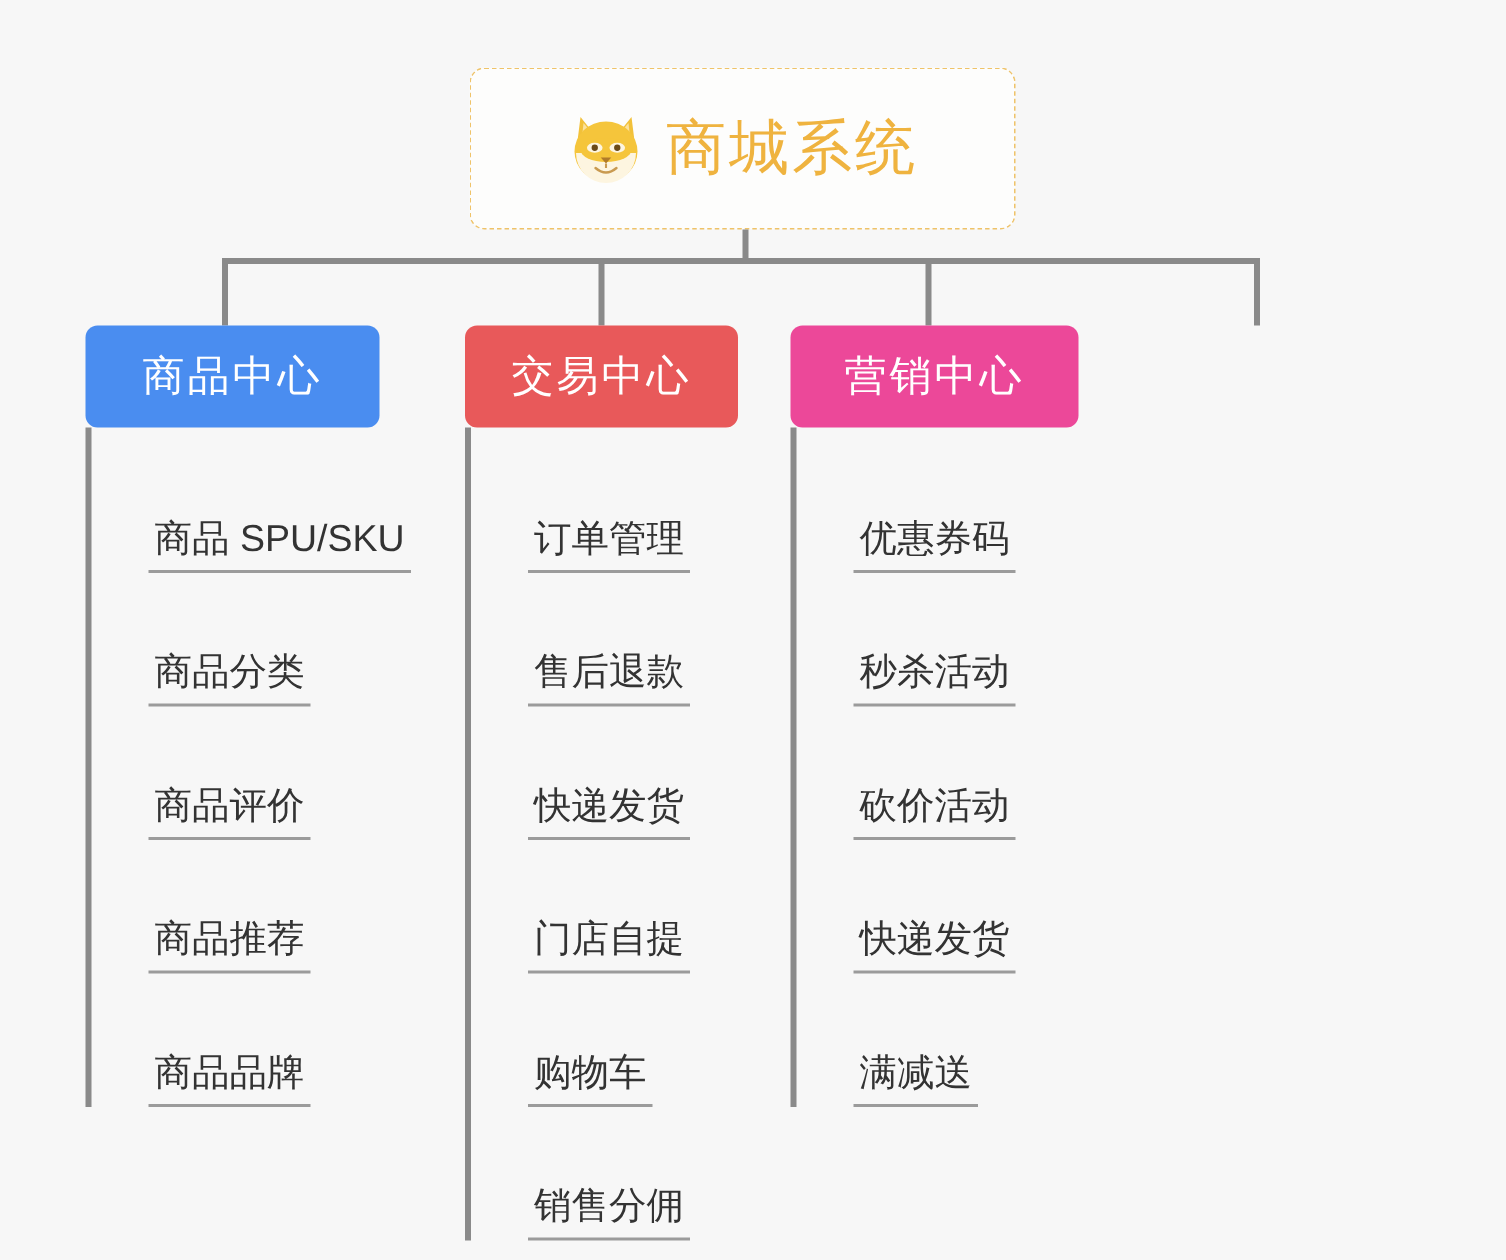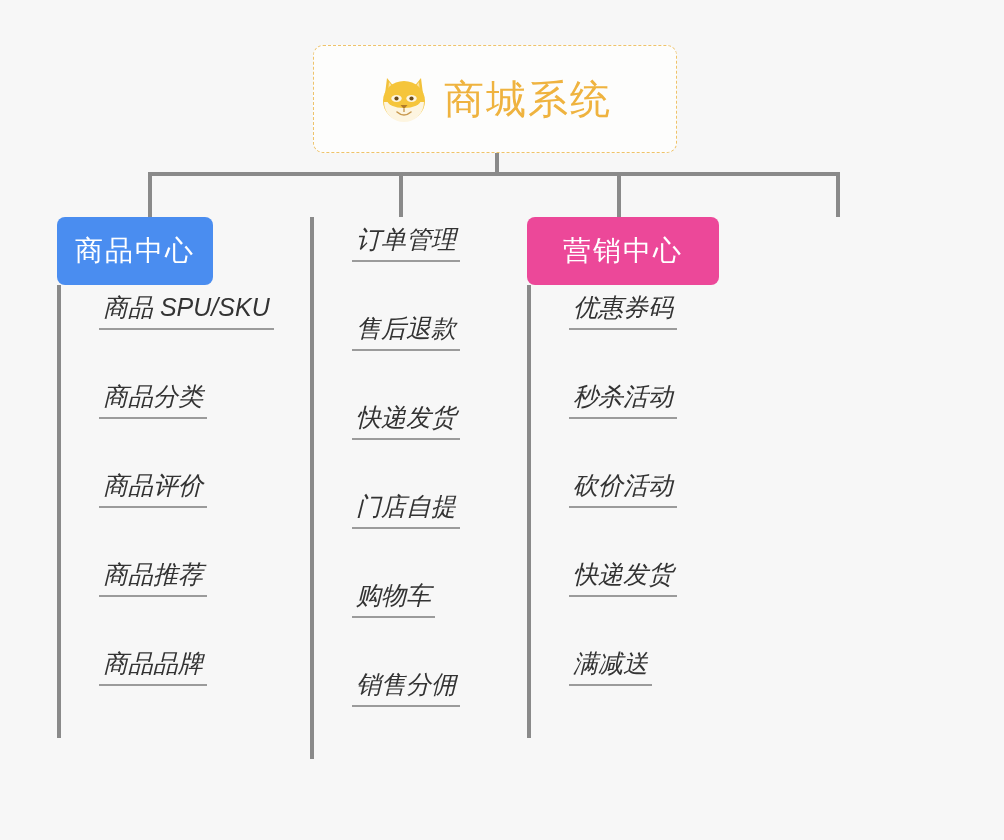--- a/index.html
+++ b/index.html
@@ -78,23 +78,22 @@
     white-space: nowrap;
   }
   .leaf-list {
     position: relative;
     border-left: 4px solid #8a8a8a;
     padding-top: 8px;
   }
   .leaf {
     height: 89px;
     display: flex;
-    align-items: flex-start;
+    align-items: flex-end;
     box-sizing: border-box;
-    font-style: italic;
   }
   .leaf-label {
     display: inline-block;
     margin-left: 38px;
     padding: 0 4px 6px 4px;
     border-bottom: 2px solid #9b9b9b;
     font-size: 25px;
     color: #333333;
     line-height: 1.15;
     white-space: nowrap;
@@ -130,21 +129,21 @@
   <div class="conn conn-v" style="left:495px; top:141px; height:23px;"></div>
 
   <div class="conn conn-h" style="left:148px; top:160px; width:692px;"></div>
 
   <div class="conn conn-v" style="left:148px; top:160px; height:45px;"></div>
   <div class="conn conn-v" style="left:399px; top:160px; height:45px;"></div>
   <div class="conn conn-v" style="left:617px; top:160px; height:45px;"></div>
   <div class="conn conn-v" style="left:836px; top:160px; height:45px;"></div>
 
   <div class="column" style="left:57px; width:186px;">
-    <div class="cat-header" style="background:#4a8df0; width:156px;">
+    <div class="cat-header" style="background:#4a8df0; width:196px;">
       <span>商品中心</span>
     </div>
     <div class="leaf-list">
       <div class="leaf">
           <span class="leaf-label">商品 SPU/SKU</span>
         </div>
       <div class="leaf">
           <span class="leaf-label">商品分类</span>
         </div>
       <div class="leaf">
@@ -153,20 +152,23 @@
       <div class="leaf">
           <span class="leaf-label">商品推荐</span>
         </div>
       <div class="leaf">
           <span class="leaf-label">商品品牌</span>
         </div>
     </div>
   </div>
 
   <div class="column" style="left:310px; width:182px;">
+    <div class="cat-header" style="background:#e8595a; width:182px;">
+      <span>交易中心</span>
+    </div>
     <div class="leaf-list">
       <div class="leaf">
           <span class="leaf-label">订单管理</span>
         </div>
       <div class="leaf">
           <span class="leaf-label">售后退款</span>
         </div>
       <div class="leaf">
           <span class="leaf-label">快递发货</span>
         </div>

